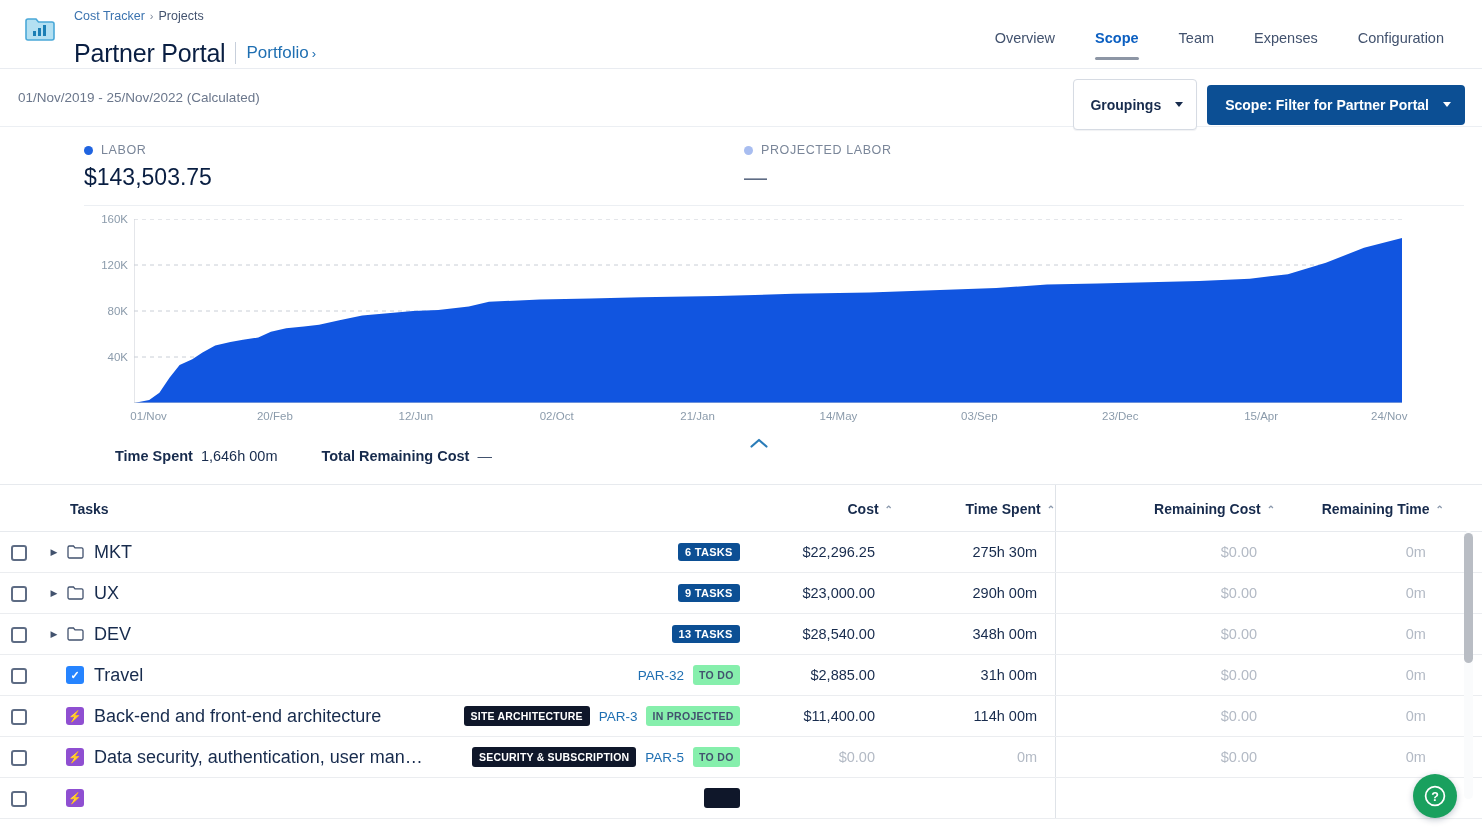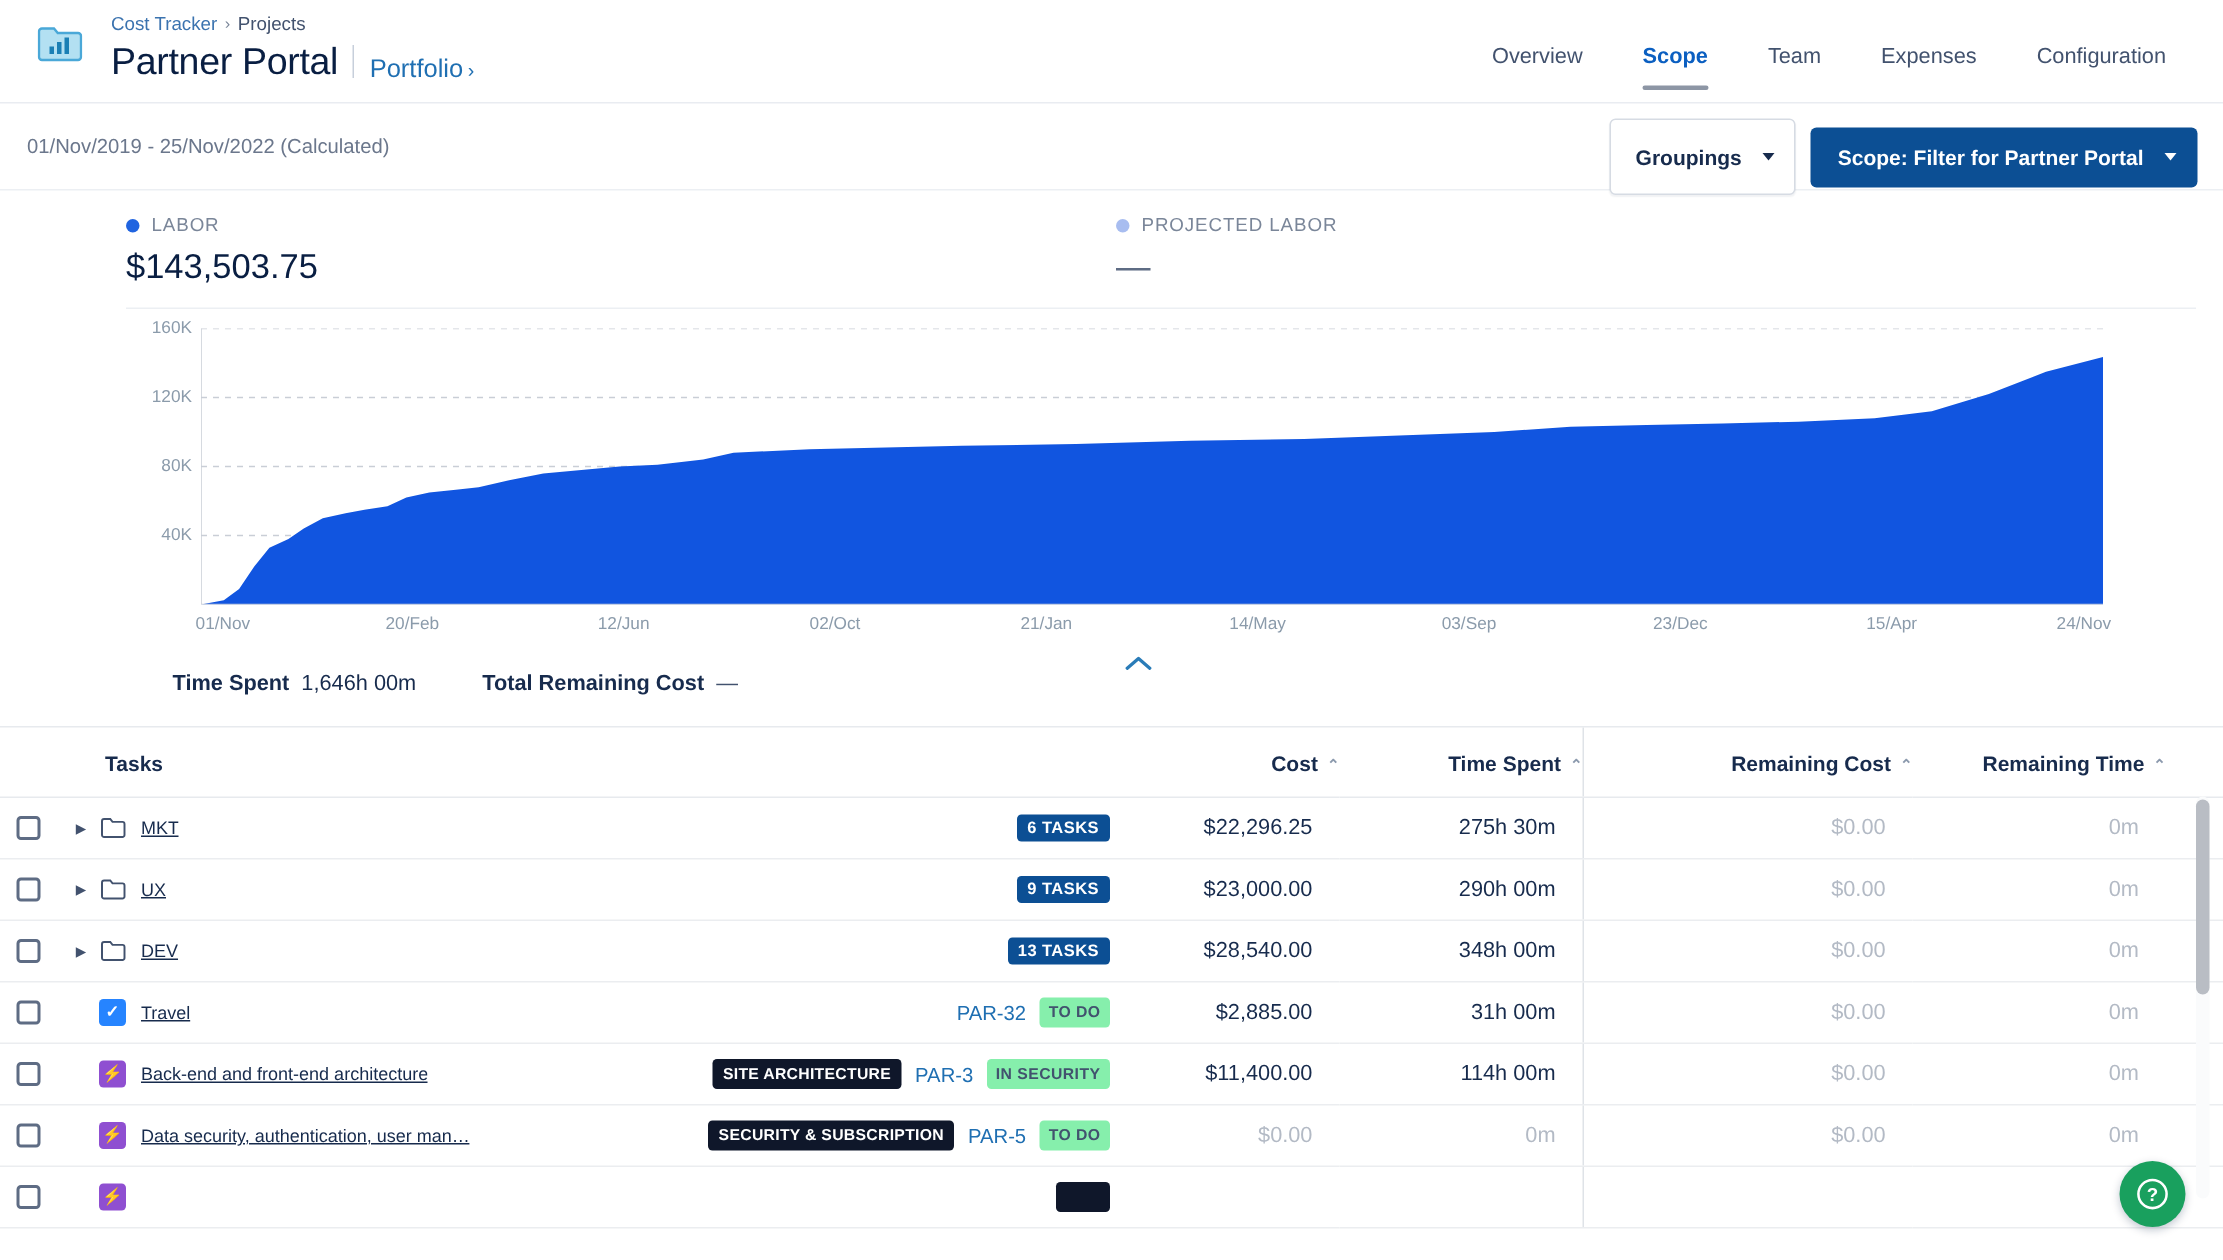--- a/index.html
+++ b/index.html
@@ -29,22 +29,22 @@
   .breadcrumb {
     font-size: 12.5px;
     color: #5e6c84;
     line-height: 16px;
     display: flex; align-items: center; gap: 5px;
   }
   .breadcrumb a { color: #3b73af; text-decoration: none; }
   .breadcrumb .sep { color: #7a8699; font-size: 11px; }
   .breadcrumb .crumb-static { color: #42526e; }
   .title-row {
-    display: flex; align-items: flex-end; gap: 10px;
-    margin-top: 2px;
+    display: flex; align-items: center; gap: 10px;
+    margin-top: 14px;
   }
   .page-title {
     font-size: 25px;
     font-weight: 400;
     color: #091e42;
     letter-spacing: -0.2px;
     line-height: 30px;
   }
   .title-divider {
     width: 1px; height: 22px; background: #c7cfdb;
@@ -296,22 +296,21 @@
     line-height: 1;
   }
   .icon-epic {
     background: #8f4fd1; border-radius: 3px;
     color: #fff; font-size: 11px; font-weight: 700;
     line-height: 1;
   }
   .task-name {
     flex: 0 1 auto;
     overflow: hidden; text-overflow: ellipsis; white-space: nowrap;
-    font-size: 12px;
-    text-decoration: underline;
+    font-size: 18px;
   }
   .task-meta {
     margin-left: auto;
     display: flex; align-items: center; gap: 9px;
     padding-right: 14px;
   }
   .badge-tasks {
     background: #0c4f94; color: #fff;
     font-size: 11px; font-weight: 700; letter-spacing: 0.3px;
     padding: 3px 7px; border-radius: 3px;
@@ -605,21 +604,21 @@
         <tr>
           <td class="cell-checkbox"><span class="cbx"></span></td>
           <td>
             <div class="task-cell">
               <span class="expander spacer">▶</span>
               <span class="type-icon icon-epic">⚡</span>
               <span class="task-name">Back-end and front-end architecture</span>
               <span class="task-meta">
                 <span class="badge-epic">SITE ARCHITECTURE</span>
                 <a class="issue-key">PAR-3</a>
-                <span class="badge-status">IN SECURITY</span>
+                <span class="badge-status">IN PROJECTED</span>
               </span>
             </div>
           </td>
           <td class="num" style="padding-right: 18px;">$11,400.00</td>
           <td class="num" style="padding-right: 18px;">114h 00m</td>
           <td class="num divider-cell muted" style="padding-right: 18px;">$0.00</td>
           <td class="num muted" style="padding-right: 18px;">0m</td>
           <td></td>
         </tr>
         <tr>

